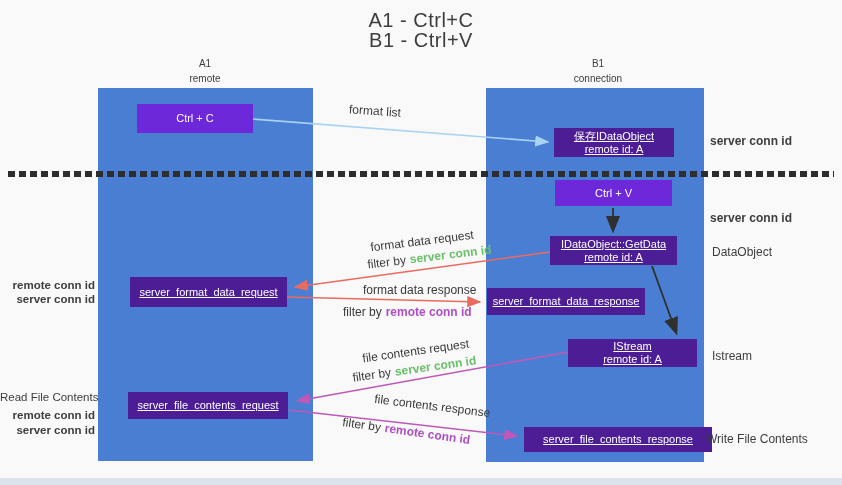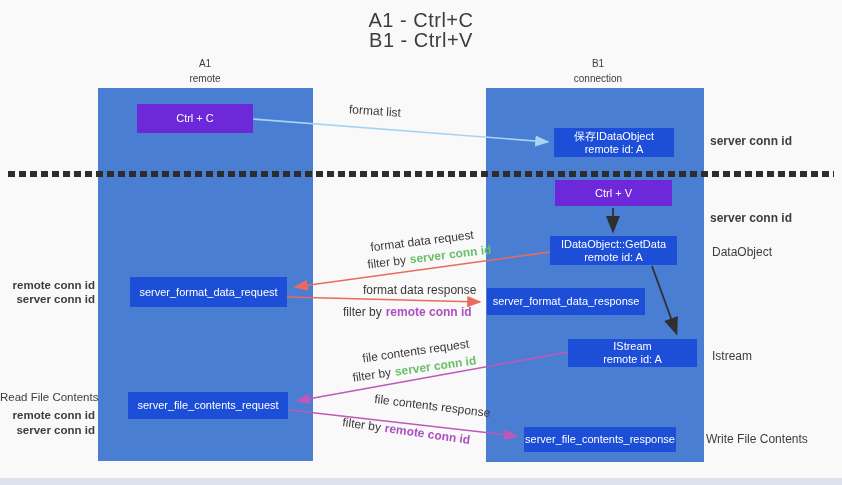--- a/index.html
+++ b/index.html
@@ -13,21 +13,21 @@
     color:#3d3d3d; font-size:20px; line-height:20px; letter-spacing:.5px; }
   .lane-header { position:absolute; text-align:center; color:#3d3d3d; font-size:10px; line-height:15px; }
   .lane-header.left { left:155px; top:56px; width:100px; }
   .lane-header.right { left:548px; top:56px; width:100px; }
   .lane { position:absolute; background:#4a7ed2; }
   .lane.left  { left:98px;  top:88px; width:215px; height:373px; }
   .lane.right { left:486px; top:88px; width:218px; height:374px; }
   .node { position:absolute; display:flex; flex-direction:column; align-items:center;
     justify-content:center; color:#ffffff; font-size:11px; line-height:13px; text-align:center; }
   .node.green  { background:#6d28d9; }
-  .node.orange { background:#1d4ed8; }
+  .node.orange { background:#4c1d95;text-decoration:underline; }
   .dotted { position:absolute; left:8px; top:171px; width:826px; height:6px;
     background:repeating-linear-gradient(90deg,#2d2d2d 0 7px, rgba(0,0,0,0) 7px 11px); }
   .arrows { position:absolute; left:0; top:0; pointer-events:none; }
   .elabel { position:absolute; color:#3a3a3a; font-size:12px; white-space:nowrap;
     display:flex; gap:4px; }
   .green-t  { color:#6abf69; font-weight:bold; }
   .purple-t { color:#ae4fc4; font-weight:bold; }
   .side { position:absolute; font-size:12px; color:#3d3d3d; white-space:nowrap; }
   .side.right-col { text-align:left; }
   .side.left-col { left:0; width:95px; text-align:right; font-size:11.5px; }
@@ -114,21 +114,21 @@
 
   <div class="node orange" style="left:568px;top:339px;width:129px;height:28px;">
     <span>IStream</span>
     <span>remote id: A</span>
   </div>
 
   <div class="node orange" style="left:128px;top:392px;width:160px;height:27px;">
     <span>server_file_contents_request</span>
   </div>
 
-  <div class="node orange" style="left:524px;top:427px;width:152px;height:25px;">
+  <div class="node orange" style="left:524px;top:427px;width:188px;height:25px;">
     <span>server_file_contents_response</span>
   </div>
 
   <div class="elabel rot-p4" style="left:349px;top:104px;">
     <span>format list</span>
   </div>
 
   <div class="elabel rot-n7" style="left:370px;top:234px;">
     <span>format data request</span>
   </div>

